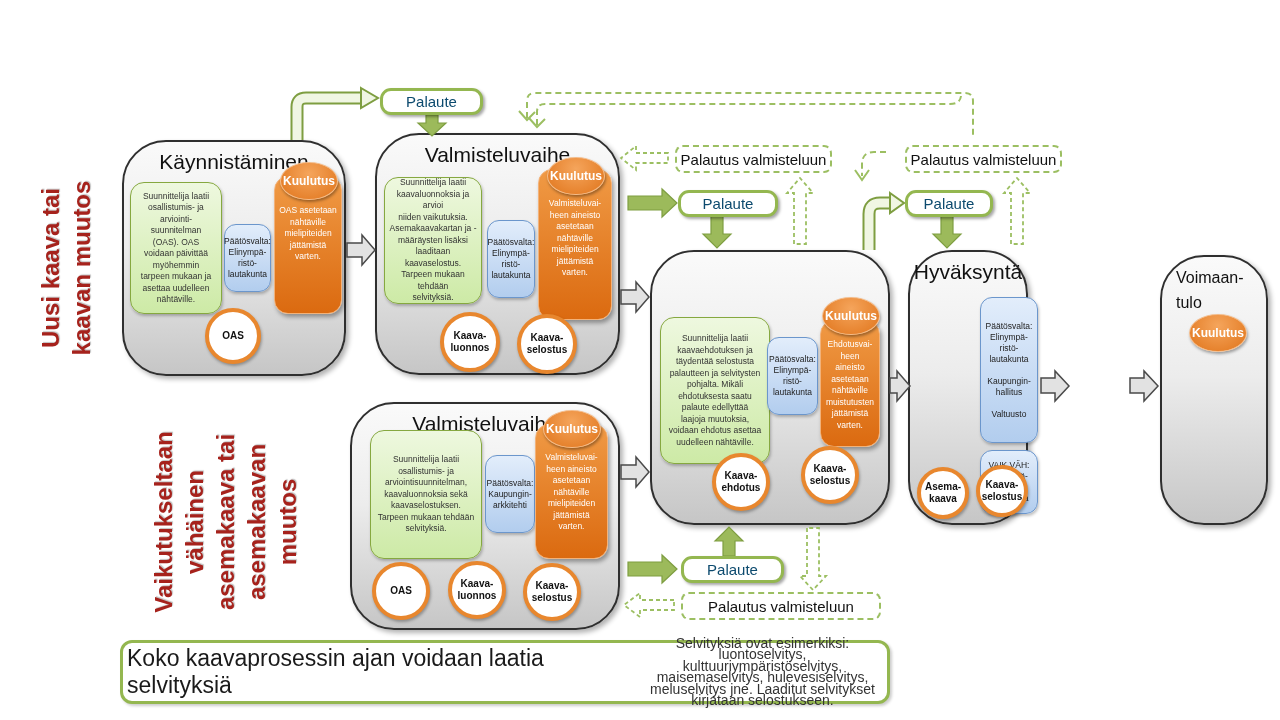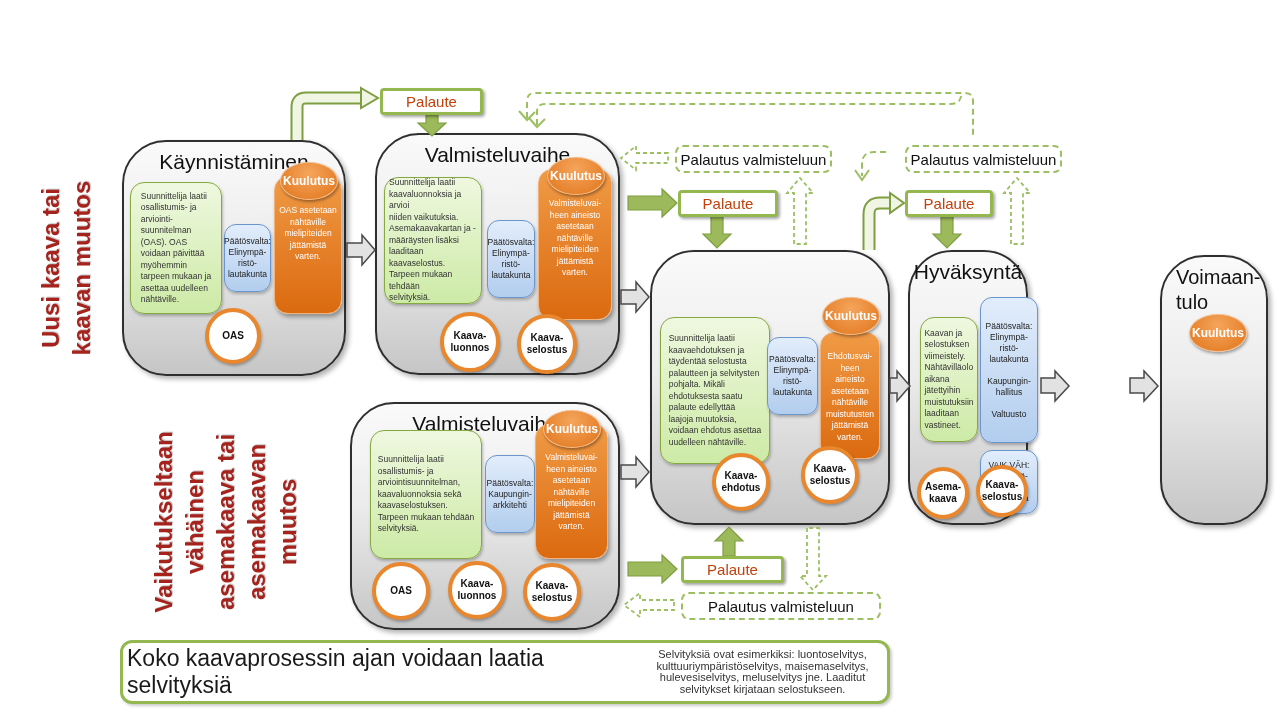--- a/index.html
+++ b/index.html
@@ -5,60 +5,60 @@
   html,body { margin:0; padding:0; background:#fff; }
   body { font-family:"Liberation Sans", sans-serif; }
   #canvas { position:relative; width:1280px; height:720px; background:#fff; overflow:hidden; }
 
   .stage { position:absolute; z-index:1; box-sizing:border-box;
     background:linear-gradient(180deg,#fafafa 0%,#ececec 45%,#c6c6c6 100%);
     border:2px solid #2f2f2f; border-radius:44px;
     box-shadow:3px 3px 5px rgba(0,0,0,0.30); }
   .stage-title { position:absolute; top:8px; left:0; right:0; text-align:center;
     font-size:21px; color:#111; }
-  .stage-title-left { position:absolute; top:8px; left:14px; font-size:20px;
+  .stage-title-left { position:absolute; top:8px; left:14px; font-size:16px;
     line-height:25px; color:#111; white-space:pre-line; text-align:left; }
 
   .gbox { position:absolute; box-sizing:border-box; display:flex; align-items:center; justify-content:center;
     background:linear-gradient(180deg,#eef8df,#cdeaa6); border:1.5px solid #86a840; border-radius:14px;
-    font-size:8.5px; line-height:11.5px; color:#333; text-align:left; white-space:pre-line;
+    font-size:8.5px; line-height:11.5px; color:#333; text-align:center; white-space:pre-line;
     padding:4px; box-shadow:1px 2px 3px rgba(0,0,0,0.25); }
   .bbox { position:absolute; box-sizing:border-box; display:flex; align-items:center; justify-content:center;
     background:linear-gradient(180deg,#e2edfb,#b2cdee); border:1.5px solid #6b96cc; border-radius:12px;
     font-size:8.5px; line-height:11px; color:#222; text-align:center; white-space:pre-line;
     padding:3px; box-shadow:1px 2px 3px rgba(0,0,0,0.25); }
   .obox { position:absolute; box-sizing:border-box;
     background:linear-gradient(180deg,#f09a45,#db6a10); border:1px solid #f2b27a; border-radius:14px;
     color:#fff; font-size:8.5px; line-height:11.5px; text-align:center; white-space:pre-line;
     padding:28px 4px 4px; box-shadow:2px 3px 4px rgba(0,0,0,0.35); }
   .kuulutus { position:absolute; width:56px; height:36px; border-radius:50%;
     background:radial-gradient(ellipse at 50% 30%,#f5a55c,#e0741a); border:1px solid #f3bc8b;
     color:#fff; font-weight:bold; font-size:12px; display:flex; align-items:center; justify-content:center;
     box-shadow:1px 2px 3px rgba(0,0,0,0.35); z-index:2; }
   .circle { position:absolute; box-sizing:border-box; background:#fff; border:4px solid #e8872e; border-radius:50%;
     display:flex; align-items:center; justify-content:center; text-align:center;
     font-weight:bold; font-size:10px; line-height:12px; color:#111; white-space:pre-line;
     box-shadow:1px 2px 3px rgba(0,0,0,0.3); }
 
   .palaute { position:absolute; z-index:3; box-sizing:border-box; background:#fff;
-    border:3.5px solid #94b750; border-radius:4px; font-size:15px; color:#c2410c;
+    border:3.5px solid #94b750; border-radius:11px; font-size:15px; color:#0c4a6e;
     display:flex; align-items:center; justify-content:center; box-shadow:2px 2px 3px rgba(0,0,0,0.35); }
   .palautus { position:absolute; z-index:3; box-sizing:border-box; background:#fff;
     border:2px dashed #9cbf62; border-radius:8px; font-size:15px; color:#111;
     display:flex; align-items:center; justify-content:center; }
   .appeal { position:absolute; z-index:3; box-sizing:border-box; background:#fff;
     border:3px solid #94b750; border-radius:12px; font-size:8.5px; line-height:11.5px; color:#222;
     text-align:center; white-space:pre-line; display:flex; align-items:center; justify-content:center;
     padding:4px; box-shadow:2px 2px 3px rgba(0,0,0,0.25); }
 
   .note { position:absolute; z-index:3; box-sizing:border-box; background:#fff;
     border:3px solid #94b750; border-radius:12px; display:flex; align-items:center;
     box-shadow:2px 2px 3px rgba(0,0,0,0.2); }
   .note-title { flex:1; font-size:23px; color:#1a1a1a; padding-left:4px; }
-  .note-detail { width:225px; font-size:11px; line-height:11.5px; color:#333; text-align:center; padding-right:12px; }
+  .note-detail { width:225px; font-size:14px; line-height:11.5px; color:#333; text-align:center; padding-right:12px; }
 
   .side-label { position:absolute; z-index:1; color:#a6221c; font-weight:bold; font-size:24px;
     line-height:31px; text-align:center; transform:rotate(-90deg); white-space:pre-line;
     text-shadow:1px 1px 1px rgba(0,0,0,0.25); }
 
   .overlay { position:absolute; left:0; top:0; z-index:2; pointer-events:none; }
   .garrow { fill:#e2e2e2; stroke:#4a4a4a; stroke-width:1.5; }
   .sarrow { fill:#9cba5b; stroke:#7e9e41; stroke-width:1.2; }
   .darrow { fill:#ffffff; stroke:#9cbf62; stroke-width:1.8; stroke-dasharray:4 3; }
   .dline  { fill:none; stroke:#9cbf62; stroke-width:2; stroke-dasharray:6 4; }
@@ -206,45 +206,36 @@
 pohjalta. Mikäli
 ehdotuksesta saatu
 palaute edellyttää
 laajoja muutoksia,
 voidaan ehdotus asettaa
 uudelleen nähtäville.</div>
     <div class="bbox" style="left:115px;top:85px;width:51px;height:78px">Päätösvalta:
 Elinympä-
 ristö-
 lautakunta</div>
-    <div class="obox" style="left:168px;top:80px;width:60px;height:127px;padding-top:18px">Ehdotusvai-
+    <div class="obox" style="left:168px;top:68px;width:60px;height:127px;padding-top:18px">Ehdotusvai-
 heen aineisto
 asetetaan
 nähtäville
 muistutusten
 jättämistä
 varten.</div>
     <div class="kuulutus" style="left:170px;top:45px">Kuulutus</div>
     <div class="circle" style="left:60px;top:201px;width:58px;height:58px">Kaava-
 ehdotus</div>
     <div class="circle" style="left:149px;top:194px;width:58px;height:58px">Kaava-
 selostus</div>
   </div>
 
   <div class="stage" style="left:908px;top:250px;width:120px;height:275px">
     <div class="stage-title">Hyväksyntä</div>
-    <div class="gbox" style="left:10px;top:65px;width:58px;height:125px">Kaavan ja
-selostuksen
-viimeistely.
-Nähtävilläolo
-aikana
-jätettyihin
-muistutuksiin
-laaditaan
-vastineet.</div>
     <div class="bbox" style="left:70px;top:45px;width:58px;height:146px">Päätösvalta:
 Elinympä-
 ristö-
 lautakunta
 
 Kaupungin-
 hallitus
 
 Valtuusto</div>
     <div class="bbox" style="left:70px;top:198px;width:58px;height:64px">VAIK.VÄH:

